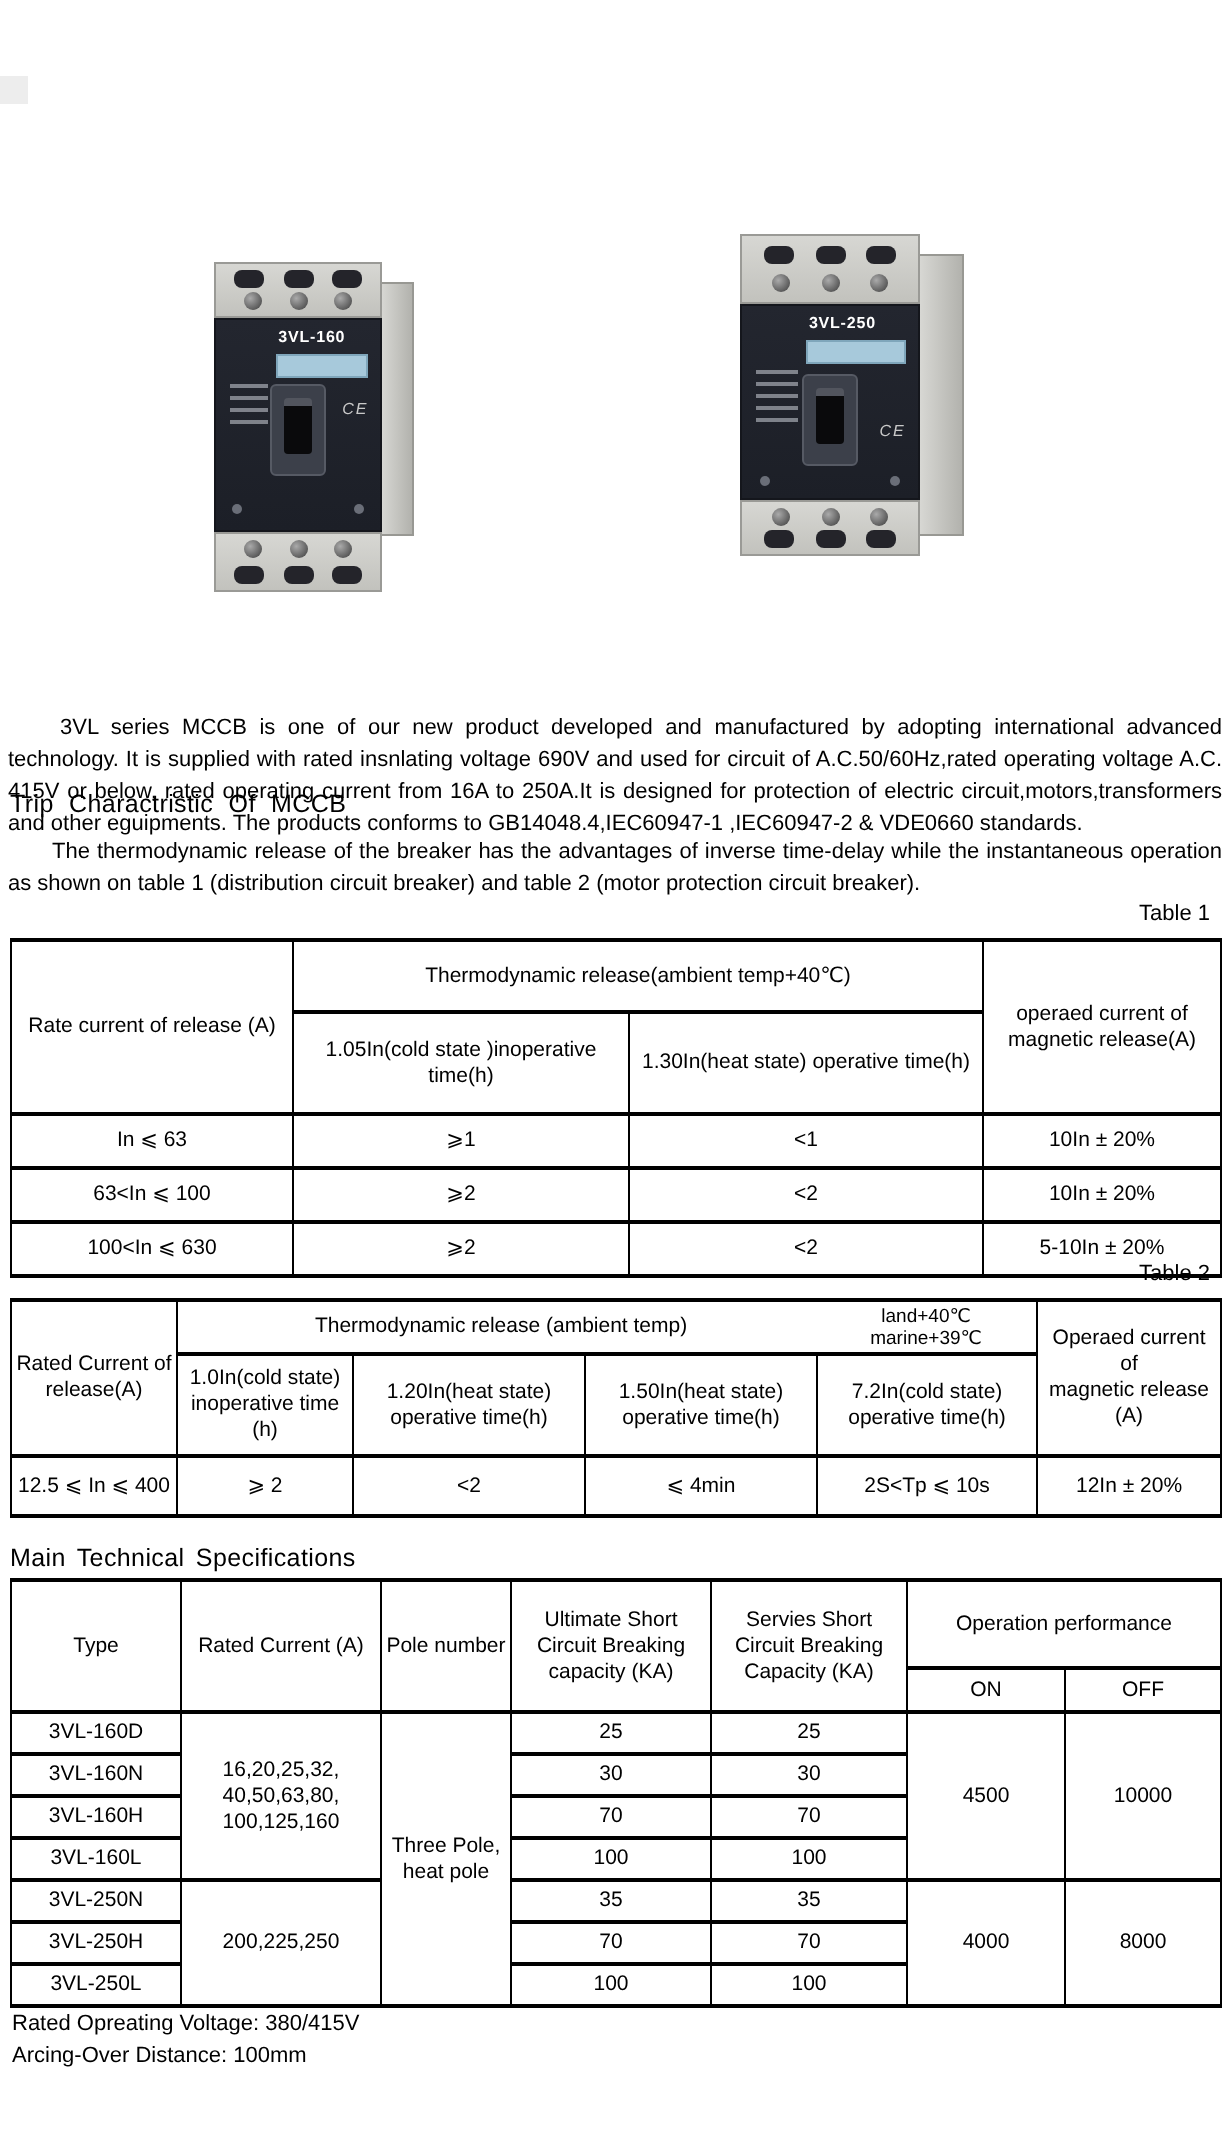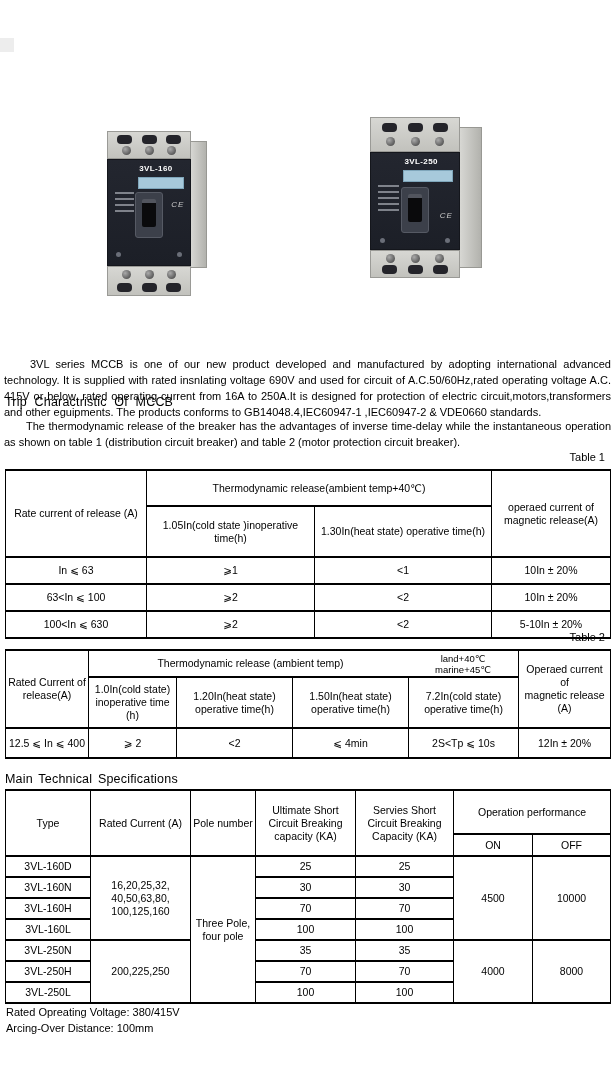--- a/index.html
+++ b/index.html
@@ -213,21 +213,21 @@
         <col style="width:92px">
       </colgroup>
     <tbody>
         <tr class="h1">
       <td rowspan="2">Rated Current of release(A)</td>
       <td colspan="4">
         <div class="thermo-wrap">
           <span class="thermo-main">Thermodynamic release (ambient temp)</span>
           <span class="thermo-note">
             <div>land+40℃</div>
-            <div>marine+45℃</div>
+            <div>marine+39℃</div>
           </span>
         </div>
       </td>
       <td rowspan="2" class="prelines">Operaed current
 of
 magnetic release
 (A)</td>
     </tr>
     <tr class="h2">
       <td>1.0In(cold state) inoperative time (h)</td>
@@ -269,21 +269,21 @@
     </tr>
     <tr class="sh2">
       <td>ON</td>
       <td>OFF</td>
     </tr>
     <tr class="sr">
       <td>3VL-160D</td>
       <td rowspan="4" class="prelines">16,20,25,32,
 40,50,63,80,
 100,125,160</td>
-      <td rowspan="7">Three Pole, four pole</td>
+      <td rowspan="7">Three Pole, heat pole</td>
       <td>25</td>
       <td>25</td>
       <td rowspan="4">4500</td>
       <td rowspan="4">10000</td>
     </tr>
     <tr class="sr">
       <td>3VL-160N</td>
       <td>30</td>
       <td>30</td>
     </tr>

